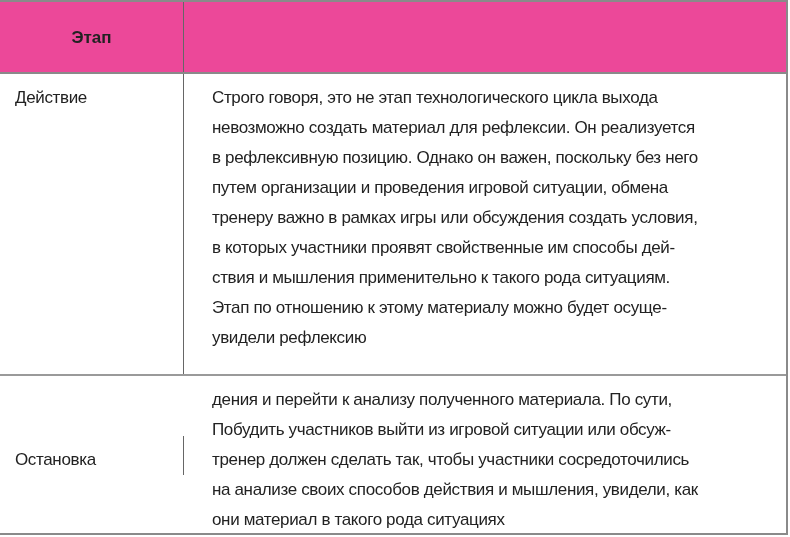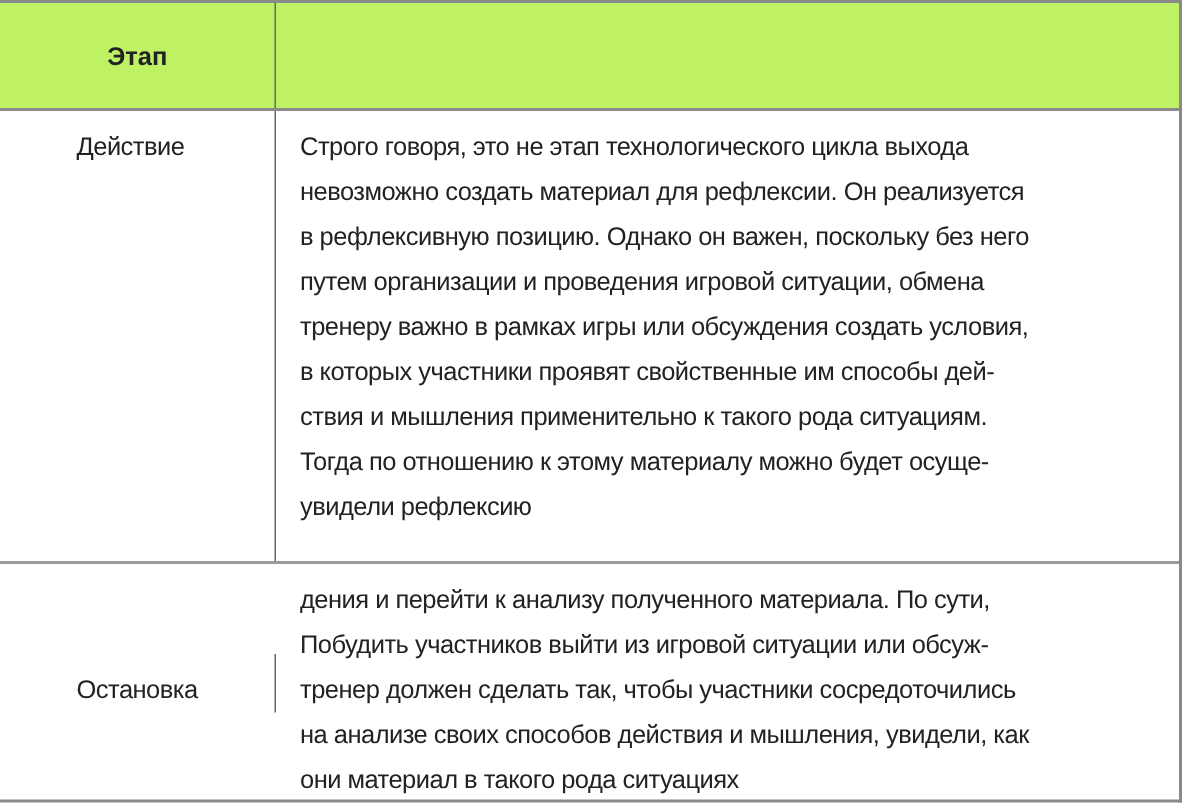--- a/index.html
+++ b/index.html
@@ -4,33 +4,33 @@
   <style>
     html, body { margin:0; padding:0; background:#ffffff; }
     body { width:790px; height:537px; overflow:hidden; position:relative; }
     .table {
       position:absolute; left:0; top:0; width:788px; height:535px;
       border-top:2px solid #8a8a8a; border-bottom:2px solid #8a8a8a;
       border-right:2px solid #8a8a8a; box-sizing:border-box;
       font-family:"Liberation Sans", sans-serif; color:#222;
     }
     .row { position:absolute; left:0; right:0; display:flex; }
-    .header { top:0; height:70px; background:#bef264; border-bottom:2px solid #8a8a8a; }
+    .header { top:0; height:70px; background:#ec4899; border-bottom:2px solid #8a8a8a; }
     .r1 { top:72px; height:300px; border-bottom:2px solid #9a9a9a; }
     .r2 { top:374px; height:159px;align-items:center; }
     .c1 { width:184px; box-sizing:border-box; border-right:1px solid #666; position:relative; }
     .c2 { flex:1; box-sizing:border-box; position:relative; }
     .hcell { display:flex; align-items:center; justify-content:center; text-align:center;
       font-weight:bold; font-size:17px; line-height:29px; }
     .hcell span { display:block; }
     .hc2 span { padding:0 40px; }
     .cell-text { font-size:17px; line-height:30px; letter-spacing:-0.35px; }
-    .c1 .cell-text { padding:9px 0 0 15px;margin-left:36px; }
+    .c1 .cell-text { padding:9px 0 0 15px; }
     .c2 .cell-text { padding:9px 0 0 16px; }
-    .line { display:block; white-space:nowrap; }
+    .line { display:block; white-space:nowrap;margin-left:12px; }
   </style>
 </head>
 <body>
 
 <div class="table">
   <div class="row header">
     <div class="c1 hcell">
       <span>Этап</span>
     </div>
   </div>
@@ -41,21 +41,21 @@
     </div>
     <div class="c2">
       <div class="cell-text">
         <span class="line">Строго говоря, это не этап технологического цикла выхода</span>
         <span class="line">невозможно создать материал для рефлексии. Он реализуется</span>
         <span class="line">в рефлексивную позицию. Однако он важен, поскольку без него</span>
         <span class="line">путем организации и проведения игровой ситуации, обмена</span>
         <span class="line">тренеру важно в рамках игры или обсуждения создать условия,</span>
         <span class="line">в которых участники проявят свойственные им способы дей-</span>
         <span class="line">ствия и мышления применительно к такого рода ситуациям.</span>
-        <span class="line">Тогда по отношению к этому материалу можно будет осуще-</span>
+        <span class="line">Этап по отношению к этому материалу можно будет осуще-</span>
         <span class="line">увидели рефлексию</span>
       </div>
     </div>
   </div>
 
   <div class="row r2">
     <div class="c1">
       <div class="cell-text">Остановка</div>
     </div>
     <div class="c2">

